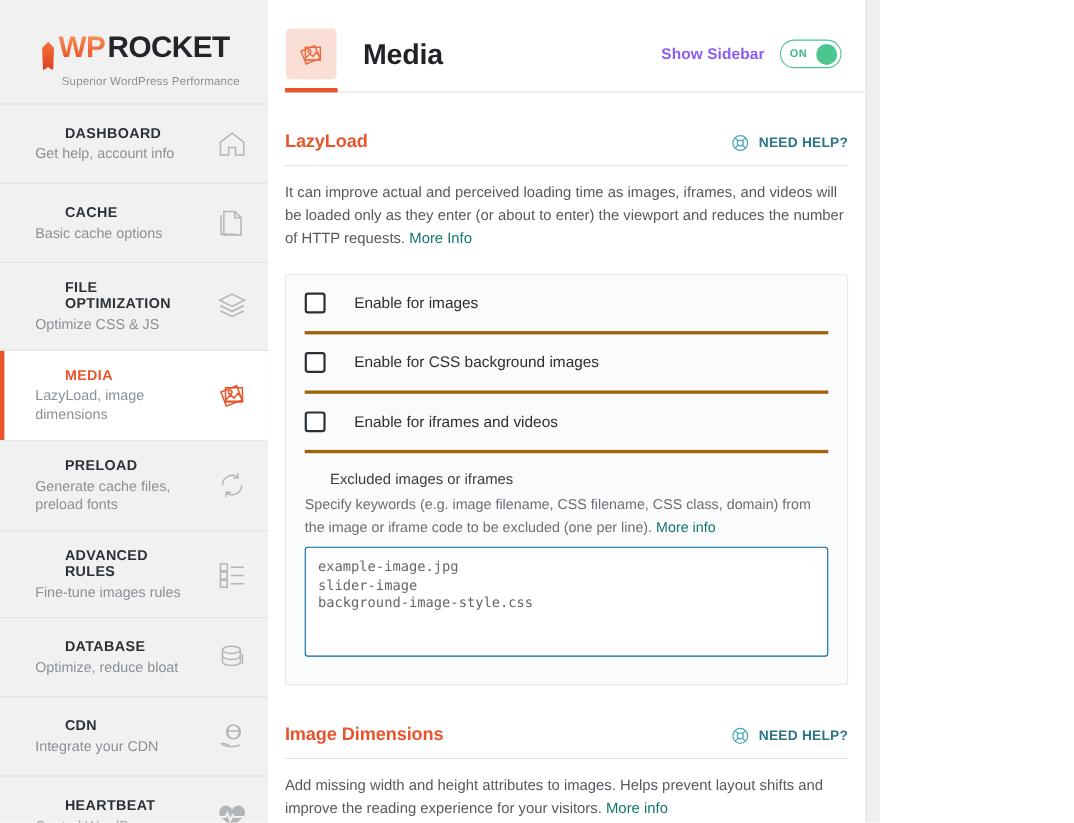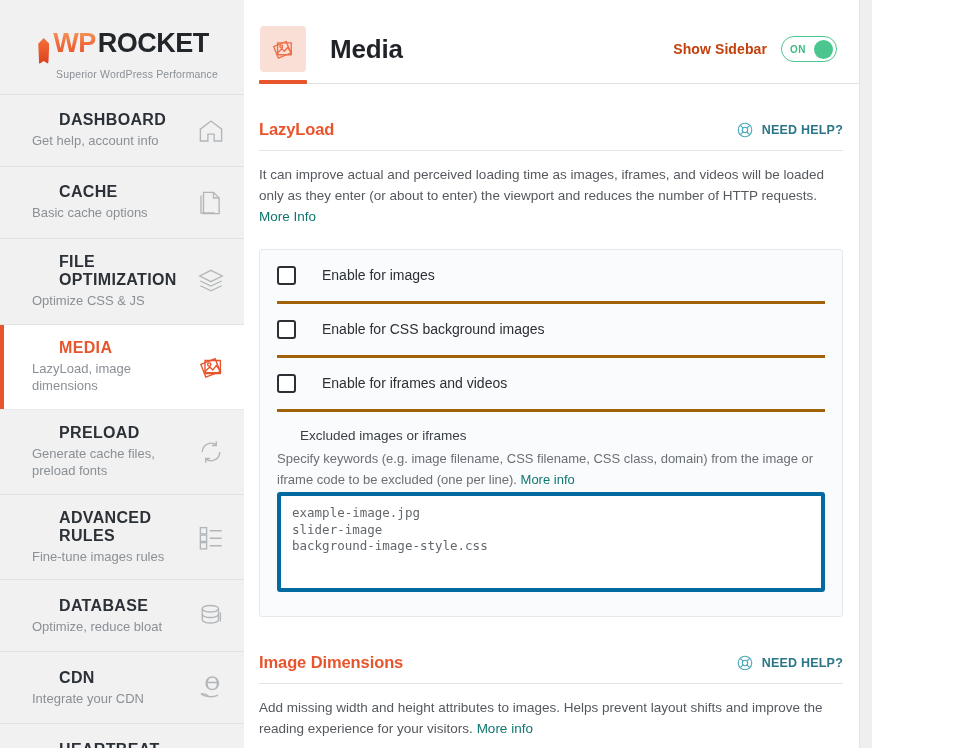--- a/index.html
+++ b/index.html
@@ -2,21 +2,21 @@
 <html><head>
 <meta charset="utf-8">
 <style>
   * { box-sizing: border-box; margin: 0; padding: 0; }
   html, body {
     width: 976px; height: 748px;
     font-family: "Liberation Sans", sans-serif;
     background: #ffffff;
     overflow: hidden;
   }
-  .app { display: flex; width: 872px; height: 748px; position: relative; }
+  .app { display: flex; width: 800px; height: 748px; position: relative; }
 
   
   .sidebar {
     width: 244px; height: 748px;
     background: #F1F1F1;
     flex: 0 0 244px;
     position: relative;
     overflow: hidden;
   }
   .logo-wrap {
@@ -53,21 +53,21 @@
     min-height: 72px;
     cursor: pointer;
   }
   .nav-item.active { background: #FFFFFF; border-bottom-color: #E9E9E9; }
   .nav-item.active::before {
     content: ""; position: absolute; left: 0; top: 0; bottom: 0;
     width: 4px; background: #E8552D;
   }
   .nav-text { max-width: 152px; }
   .nav-title {
-    font-size: 16px; font-weight: bold; color: #2C3137;
+    font-size: 13px; font-weight: bold; color: #2C3137;
     letter-spacing: 0.35px; text-transform: uppercase; padding-left: 27px;
   }
   .nav-item.active .nav-title { color: #E8552D; }
   .nav-sub { font-size: 13px; color: #8A9096; margin-top: 3px; line-height: 1.35; }
   .nav-icon { width: 30px; height: 30px; flex: 0 0 30px; color: #B3B6B9; }
   .nav-item.active .nav-icon { color: #E8552D; }
   .nav-icon svg { display: block; width: 30px; height: 30px; }
 
   
   .content {
@@ -91,21 +91,21 @@
     display: flex; align-items: center; justify-content: center;
     color: #EE6C45; flex: 0 0 46px;
   }
   .header-icon-box svg { width: 26px; height: 26px; display:block; }
   .page-title {
     font-size: 26px; font-weight: bold; color: #1F2328;
     margin-left: 24px; letter-spacing: -0.2px;
   }
   .header-right { margin-left: auto; display: flex; align-items: center; padding-right: 19px;}
   .sidebar-toggle-label {
-    font-size: 14px; font-weight: bold; color: #c2410c; margin-right: 14px;
+    font-size: 14px; font-weight: bold; color: #8b5cf6; margin-right: 14px;
     letter-spacing: 0.1px;
   }
   .toggle {
     width: 56px; height: 26px; border-radius: 14px;
     border: 1.5px solid #4CC68F; background: #FFFFFF;
     display: flex; align-items: center; justify-content: space-between;
     padding: 0 3px 0 8px; cursor: pointer;
   }
   .toggle-text { font-size: 10px; font-weight: bold; color: #3FB983; letter-spacing: 0.4px; }
   .toggle-knob { width: 19px; height: 19px; border-radius: 50%; background: #4CC68F; }
@@ -158,23 +158,23 @@
     cursor: pointer;
   }
   .check-label { font-size: 14px; color: #2B3036; margin-left: 26px; }
 
   .field-block { padding: 16px 0 20px 0; }
   .field-label { font-size: 13.5px; color: #3B4046; margin-left: 23px; }
   .field-help {
     font-size: 13px; color: #6A6F75; line-height: 1.6; margin-top: 6px; max-width: 652px;
   }
   .textarea {
-    margin-top: 2px;
+    margin-top: 7px;
     width: 100%; height: 100px;
-    border: 4px solid #0369a1; border-radius: 3px;
+    border: 1px solid #0369a1; border-radius: 3px;
     background: #FFFFFF;
     padding: 9px 11px;
     font-family: "DejaVu Sans Mono", monospace;
     font-size: 12.5px; line-height: 1.32; color: #63686D;
     resize: none; overflow: hidden;
     white-space: pre;
   }
 </style>
 </head>
 <body>

